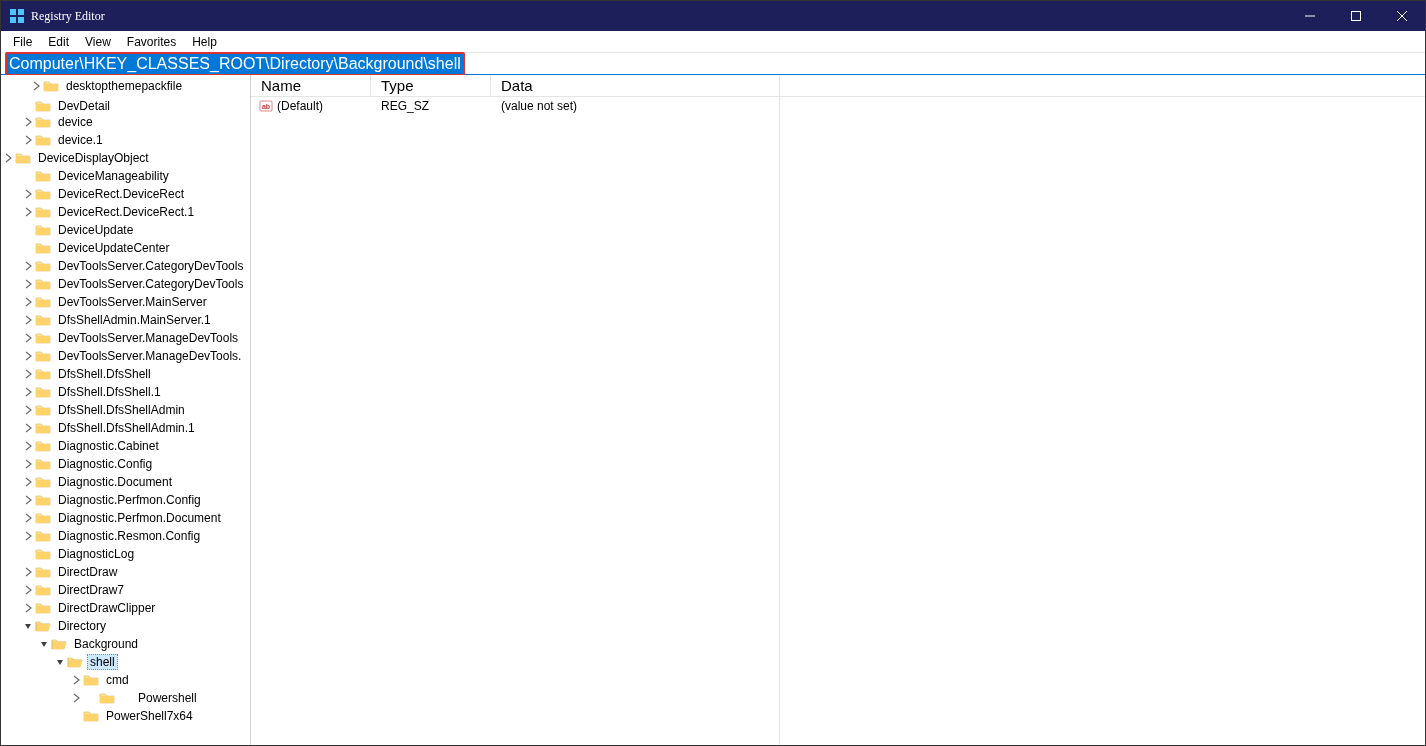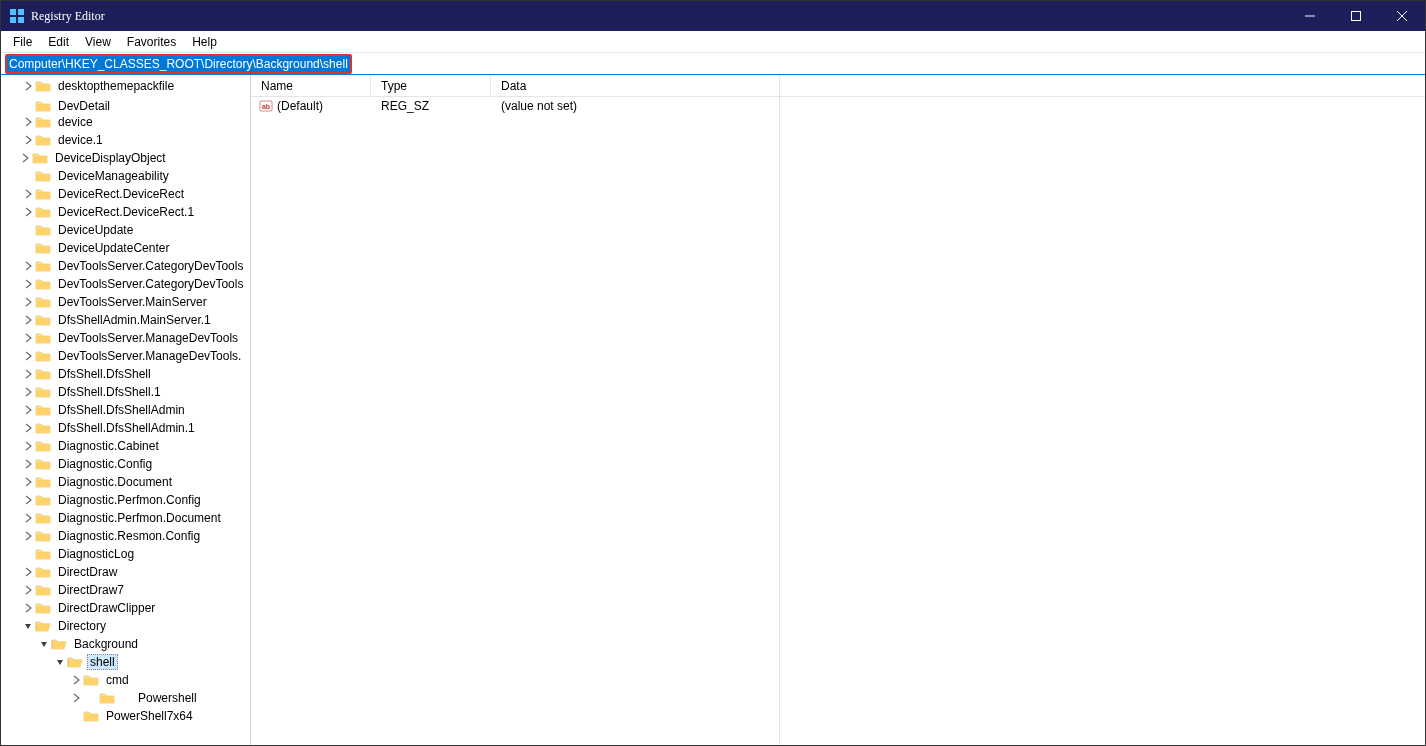--- a/index.html
+++ b/index.html
@@ -59,21 +59,21 @@
   display: flex;
   align-items: center;
   padding: 0 4px;
   border-bottom: 1px solid #0078d7;
 }
 .addressbar {
   display: inline-block;
   background: #0078d7;
   color: #fff;
   padding: 1px 2px;
-  font-size: 12px;
+  font-size: 16px;
   border: 2px solid #e03030;
   border-radius: 2px;
 }
 .content {
   flex: 1;
   display: flex;
   overflow: hidden;
 }
 .tree-pane {
   width: 250px;
@@ -131,21 +131,21 @@
   align-items: center;
   border-bottom: 1px solid #e5e5e5;
 }
 .col-header {
   border-right: 1px solid #e5e5e5;
   padding: 0 10px;
   height: 100%;
   display: flex;
   align-items: center;
   color: #000;
-  font-size: 12px;
+  font-size: 15px;
 }
 .col-name { width: 120px; }
 .col-type { width: 120px; }
 .col-data { flex: 1; border-right: none; }
 .list-body { flex: 1; overflow: auto; }
 .list-row {
   display: flex;
   height: 18px;
   align-items: center;
   cursor: default;
@@ -214,21 +214,21 @@
 </div>
 
 <div class="addressbar-row">
   <span class="addressbar">Computer\HKEY_CLASSES_ROOT\Directory\Background\shell</span>
 </div>
 
 <div class="content">
 
   <div class="tree-pane">
     <div class="tree-inner" id="tree-inner">
-        <div class="tree-row" style="padding-left: 20px;">
+        <div class="tree-row" style="padding-left: 20px; margin-left: 8px;">
           <span class="exp">
             <svg width="10" height="10" viewBox="0 0 10 10">
               <path d="M3 1 L8 5 L3 9" fill="none" stroke="#6a6a6a" stroke-width="1.2"></path>
             </svg>
           </span>
           <span class="folder-icon">
             <svg viewBox="0 0 16 14">
               <path d="M1 3 L6 3 L8 5 L15 5 L15 12 L1 12 Z" fill="#ffe29a" stroke="#d8a93a" stroke-width="0.5"></path>
               <rect x="1" y="5" width="14" height="7" fill="#ffd36b"></rect>
             </svg>
@@ -266,21 +266,21 @@
             </svg>
           </span>
           <span class="folder-icon">
             <svg viewBox="0 0 16 14">
               <path d="M1 3 L6 3 L8 5 L15 5 L15 12 L1 12 Z" fill="#ffe29a" stroke="#d8a93a" stroke-width="0.5"></path>
               <rect x="1" y="5" width="14" height="7" fill="#ffd36b"></rect>
             </svg>
           </span>
           <span class="label">device.1</span>
         </div>
-        <div class="tree-row" style=" margin-left: 17px;">
+        <div class="tree-row" style="">
           <span class="exp">
             <svg width="10" height="10" viewBox="0 0 10 10">
               <path d="M3 1 L8 5 L3 9" fill="none" stroke="#6a6a6a" stroke-width="1.2"></path>
             </svg>
           </span>
           <span class="folder-icon">
             <svg viewBox="0 0 16 14">
               <path d="M1 3 L6 3 L8 5 L15 5 L15 12 L1 12 Z" fill="#ffe29a" stroke="#d8a93a" stroke-width="0.5"></path>
               <rect x="1" y="5" width="14" height="7" fill="#ffd36b"></rect>
             </svg>

